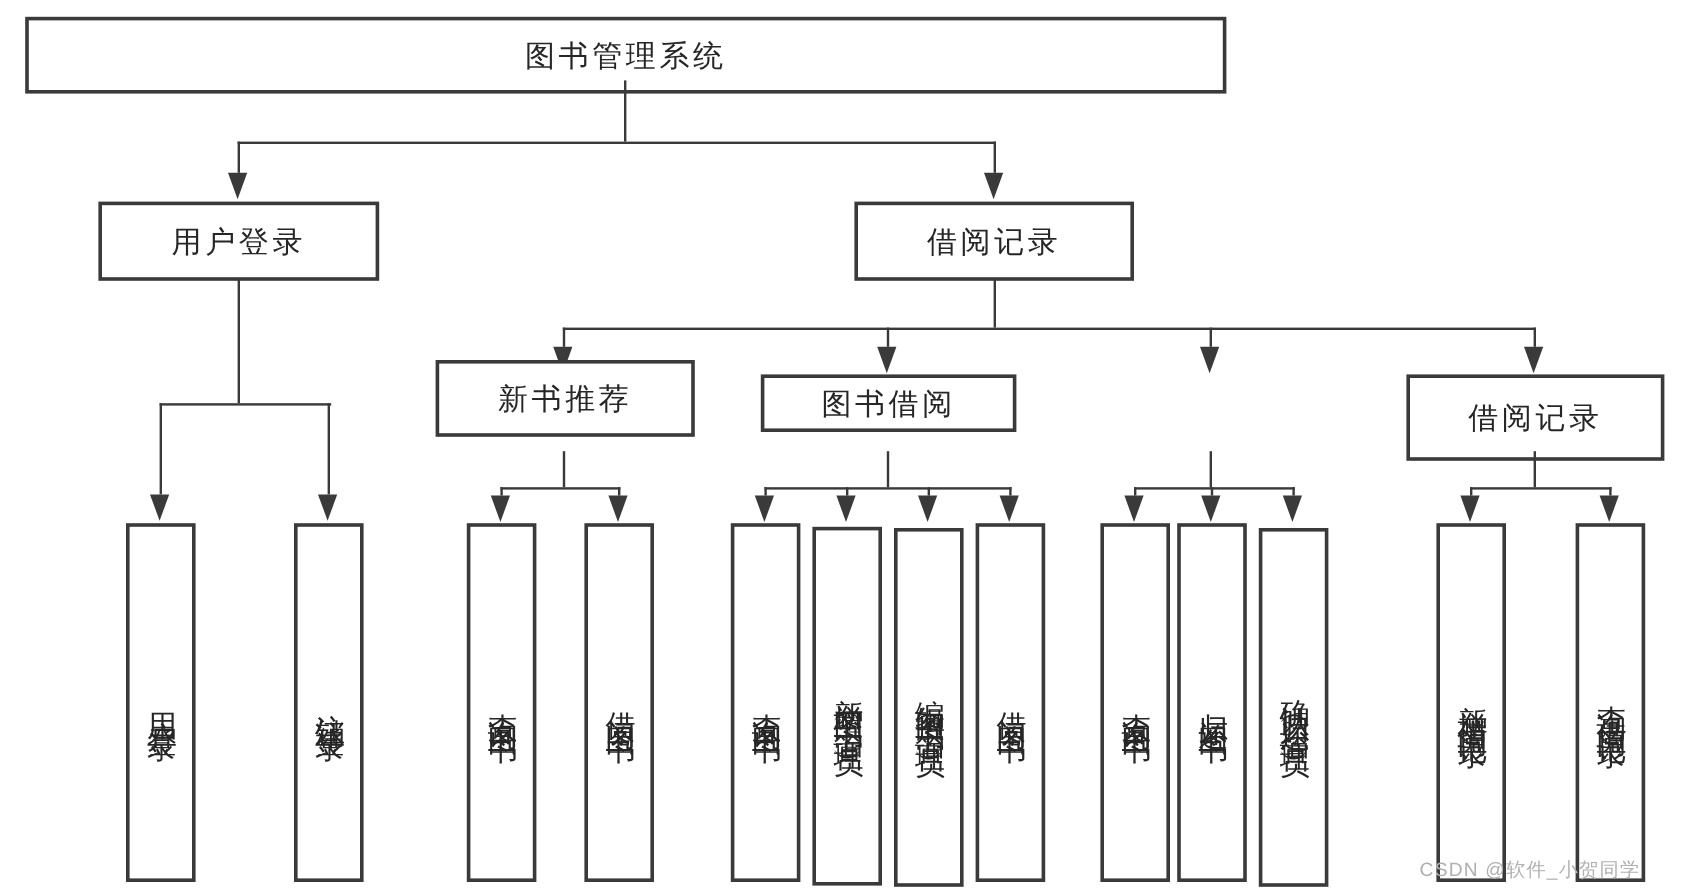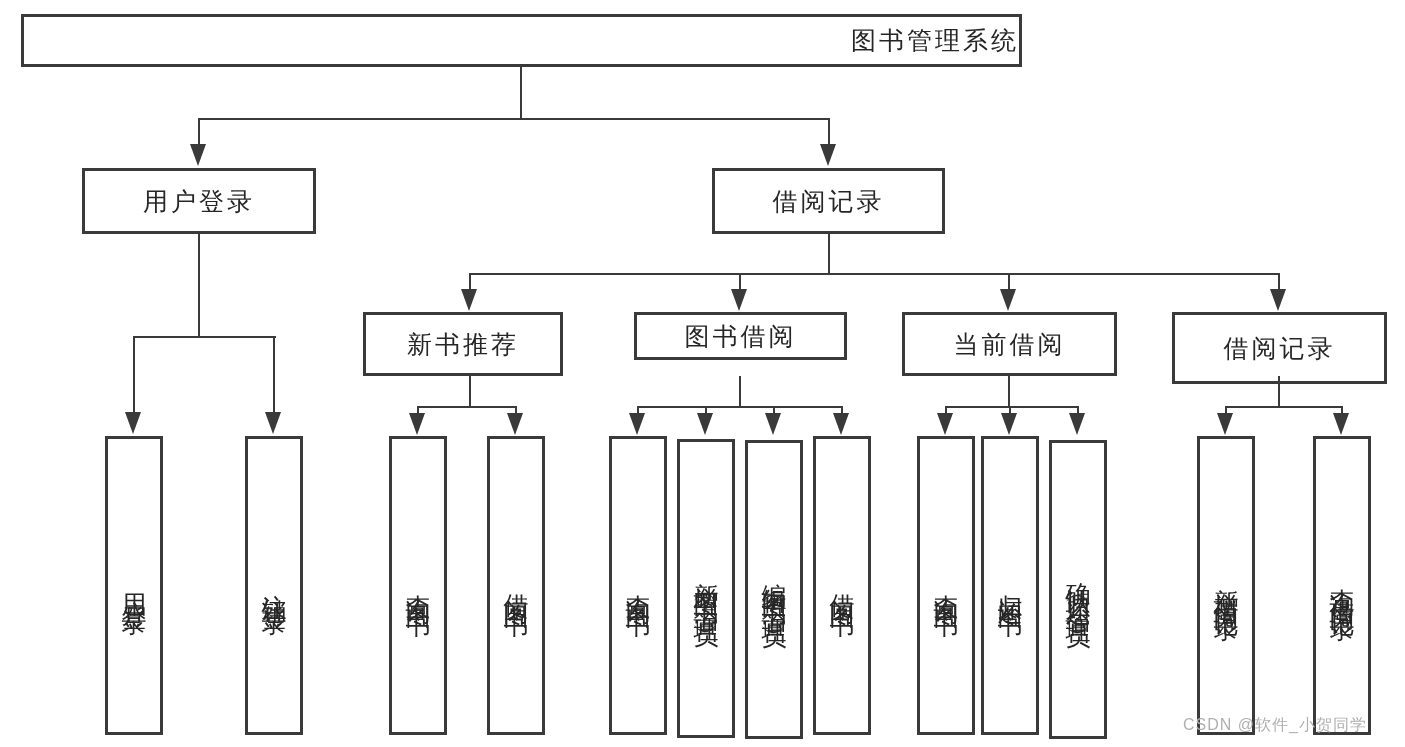--- a/index.html
+++ b/index.html
@@ -58,21 +58,21 @@
     position:absolute;left:1183px;top:715px;
     font-size:16px;letter-spacing:1px;
     color:var(--wm);white-space:nowrap;
   }
 </style>
 </head>
 <body>
 
 <div class="canvas">
 
-  <div class="hbox" style="left:21px;top:14px;width:1001px;height:53px;justify-content:flex-end;">
+  <div class="hbox" style="left:21px;top:14px;width:1001px;height:64px;">
     <span>图书管理系统</span>
   </div>
 
   <div class="vline" style="left:520px;top:67px;height:51px;"></div>
   <div class="hline" style="left:198px;top:118px;width:632px;"></div>
   <div class="arrow" style="left:198px;top:118px;height:26px;"></div>
   <div class="arrow" style="left:828px;top:118px;height:26px;"></div>
 
   <div class="hbox" style="left:82px;top:168px;width:234px;height:66px;">
     <span>用户登录</span>
@@ -86,28 +86,25 @@
   <div class="arrow" style="left:133px;top:336px;height:76px;"></div>
   <div class="arrow" style="left:273px;top:336px;height:76px;"></div>
 
   <div class="vline" style="left:828px;top:233px;height:40px;"></div>
   <div class="hline" style="left:469px;top:273px;width:811px;"></div>
   <div class="arrow" style="left:469px;top:273px;height:16px;"></div>
   <div class="arrow" style="left:739px;top:273px;height:16px;"></div>
   <div class="arrow" style="left:1008px;top:273px;height:16px;"></div>
   <div class="arrow" style="left:1278px;top:273px;height:16px;"></div>
 
-  <div class="hbox" style="left:363px;top:312px;width:200px;height:64px;">
+  <div class="hbox" style="left:363px;top:300px;width:216px;height:64px;">
     <span>新书推荐</span>
   </div>
   <div class="hbox" style="left:634px;top:312px;width:213px;height:48px;">
     <span>图书借阅</span>
-  </div>
-  <div class="hbox" style="left:902px;top:312px;width:215px;height:64px;">
-    <span>当前借阅</span>
   </div>
   <div class="hbox" style="left:1172px;top:312px;width:215px;height:72px;">
     <span>借阅记录</span>
   </div>
 
   <div class="vline" style="left:469px;top:376px;height:30px;"></div>
   <div class="hline" style="left:417px;top:406px;width:100px;"></div>
   <div class="arrow" style="left:417px;top:406px;height:7px;"></div>
   <div class="arrow" style="left:515px;top:406px;height:7px;"></div>
 

